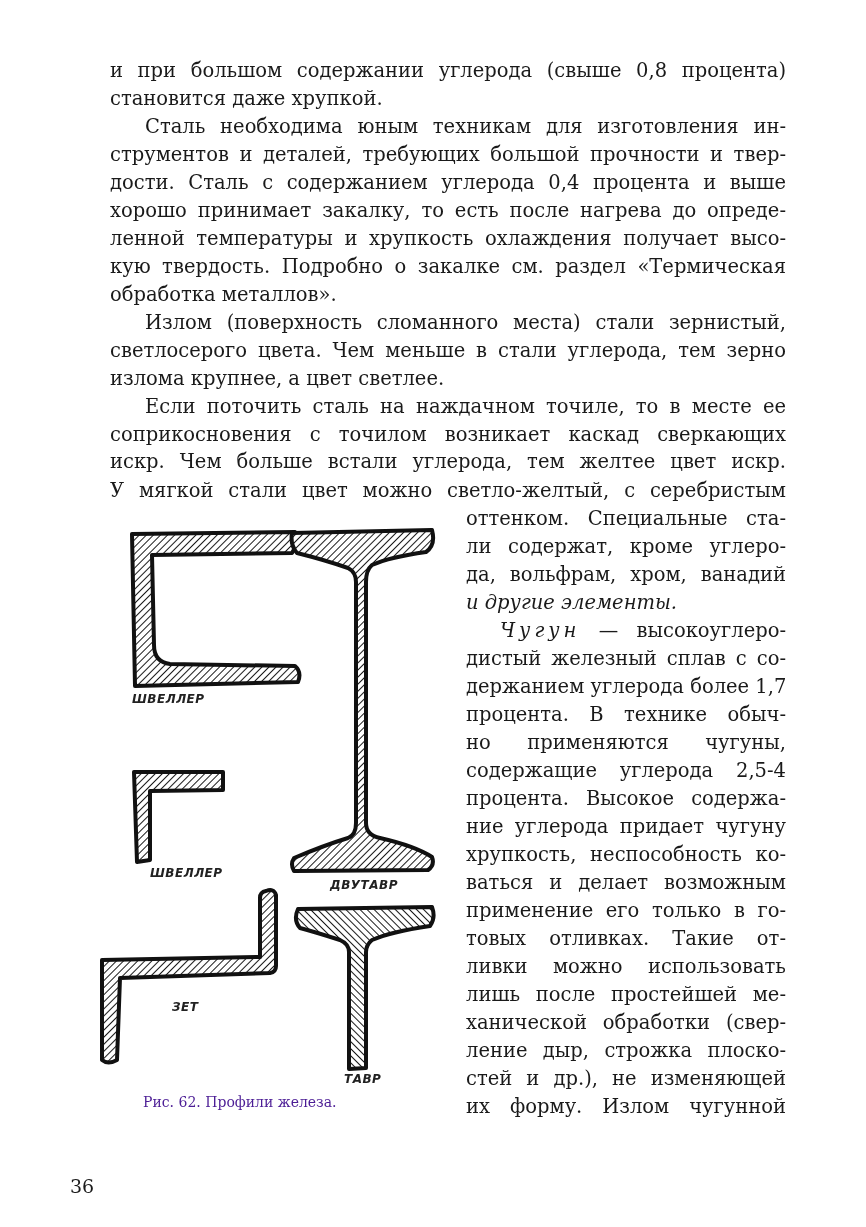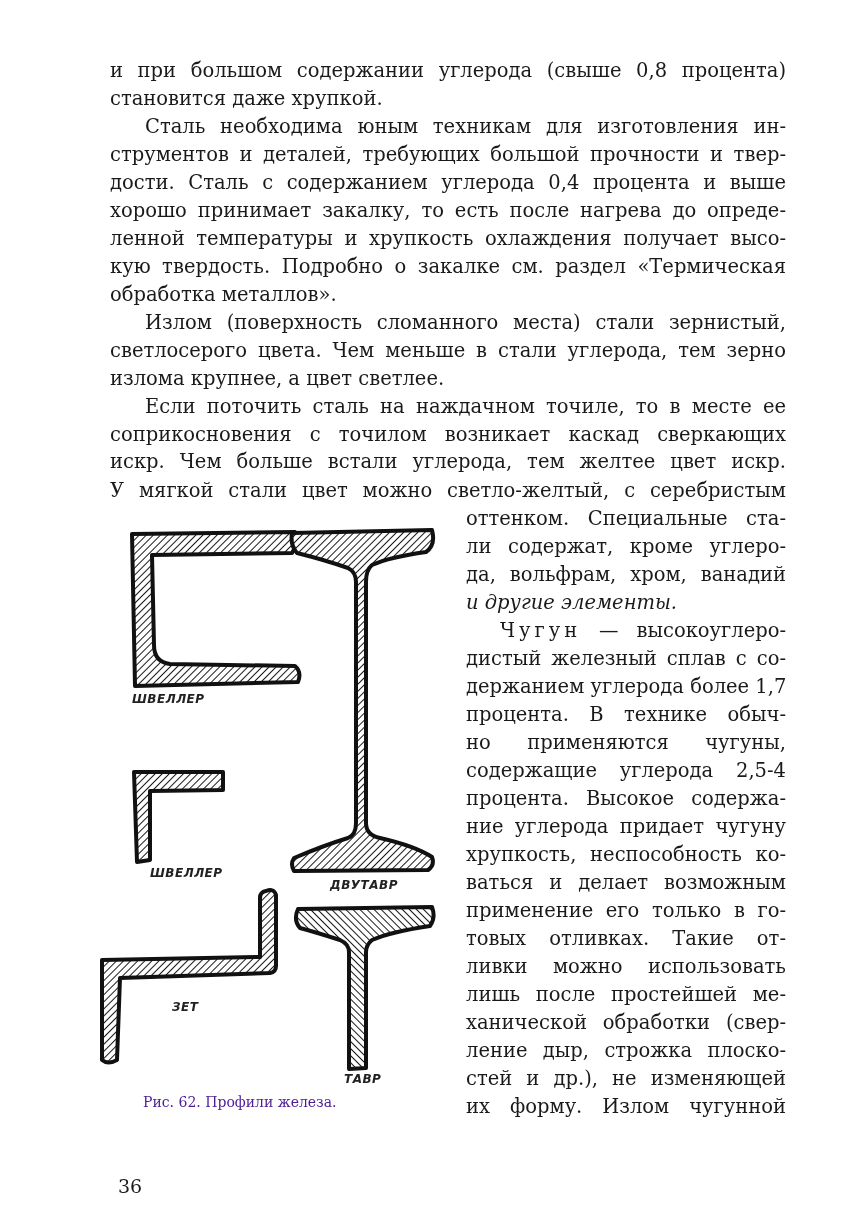--- a/index.html
+++ b/index.html
@@ -5,26 +5,26 @@
     html, body { margin: 0; padding: 0; background: #ffffff; }
     body { width: 866px; height: 1227px; position: relative; overflow: hidden;
       font-family: "DejaVu Serif", "Liberation Serif", serif; color: #1a1a1a; }
     .line { position: absolute; white-space: nowrap; font-size: 19.5px; line-height: 28px; }
     .full { left: 110px; width: 676px; text-align: justify; text-align-last: justify; }
     .full.last { text-align-last: left; }
     .ind { left: 145px; width: 641px; }
     .col { left: 466px; width: 320px; text-align: justify; text-align-last: justify; }
     .col.ind2 { left: 500px; width: 286px; }
     .col.last { text-align-last: left; font-style: italic; }
-    .sp { letter-spacing: 4px; }
+    .sp { letter-spacing: 4px; font-style: italic; }
     .figure { position: absolute; left: 90px; top: 520px; width: 360px; height: 590px; font-style: italic; }
     .figure svg { position: absolute; left: 0; top: 0; }
     .lbl { position: absolute; font-family: "DejaVu Sans", sans-serif; font-weight: bold; font-size: 12px; color: #222; letter-spacing: 0.5px; }
     .caption { position: absolute; left: 143px; top: 1094px; font-size: 14px; font-family: "DejaVu Serif", serif; color: #4c1d95; }
-    .pageno { position: absolute; left: 70px; top: 1175px; font-size: 19px; font-family: "DejaVu Serif", serif; margin-left: 48px; }
+    .pageno { position: absolute; left: 70px; top: 1175px; font-size: 19px; font-family: "DejaVu Serif", serif; }
   </style>
 </head>
 <body>
 
 <div>
   <div class="line full" style="top:57px">и при большом содержании углерода (свыше 0,8 процента)</div>
   <div class="line full last" style="top:85px">становится даже хрупкой.</div>
   <div class="line ind full" style="top:113px;left:145px;width:641px">Сталь необходима юным техникам для изготовления ин-</div>
   <div class="line full" style="top:141px">струментов и деталей, требующих большой прочности и твер-</div>
   <div class="line full" style="top:169px">дости. Сталь с содержанием углерода 0,4 процента и выше</div>

